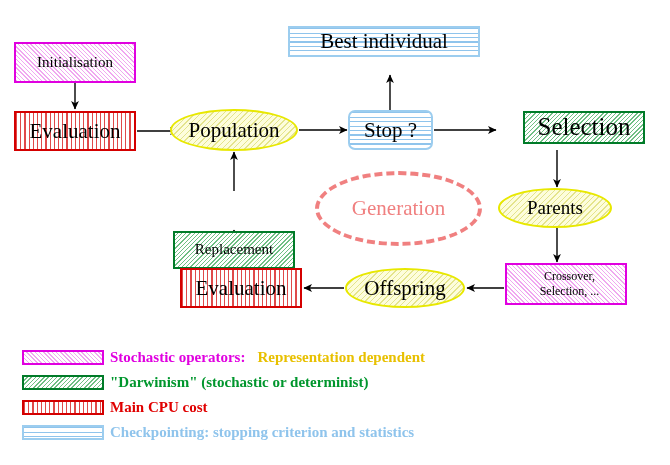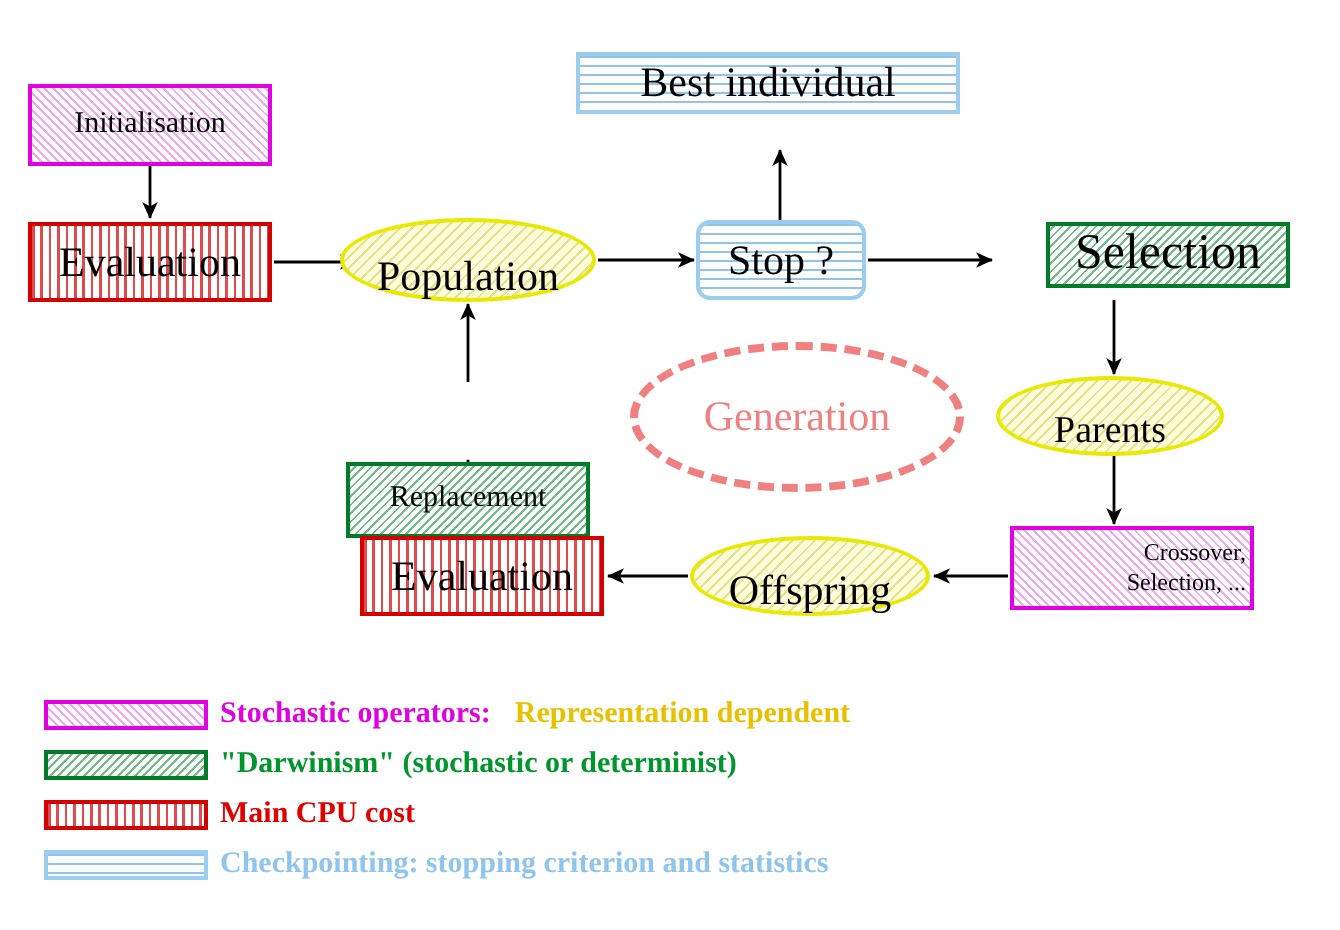--- a/index.html
+++ b/index.html
@@ -84,21 +84,20 @@
       #8fc4ec 0px, #8fc4ec 1px,
       #ffffff 1px, #ffffff 4.5px);
   }
   .fill-yellow {
     border-color: #e8e800;
     background-color: #fcfcd0;
     background-image: repeating-linear-gradient(
       -45deg,
       #e4e48c 0px, #e4e48c 1px,
       #fdfddc 1px, #fdfddc 4px);
-    align-items: flex-end;
   }
   .fill-none {
     background: transparent;
   }
 
   .node .label {
     position: relative;
     z-index: 2;
     padding: 0 2px;
   }
@@ -110,21 +109,21 @@
   #node-best           { left: 288px; top: 26px;  width: 192px; height: 31px; font-size: 21px; }
   #node-stop           { left: 348px; top: 110px; width: 85px;  height: 40px; font-size: 21px; }
   #node-selection      { left: 523px; top: 111px; width: 122px; height: 33px; font-size: 25px; }
   #node-replacement    { left: 173px; top: 191px; width: 122px; height: 38px; font-size: 15px; margin-top: 40px; }
   #node-generation     { left: 315px; top: 171px; width: 167px; height: 75px; font-size: 21px;
                          border: 4px dashed #f08080; color: #f08080; border-radius: 50%; }
   #node-parents        { left: 498px; top: 188px; width: 114px; height: 40px; font-size: 19px; }
   #node-evaluation-bot { left: 180px; top: 268px; width: 122px; height: 40px; font-size: 21px; }
   #node-offspring      { left: 345px; top: 268px; width: 120px; height: 40px; font-size: 21px; }
   #node-crossover      { left: 505px; top: 263px; width: 122px; height: 42px; font-size: 12px;
-                         flex-direction: column; align-items: flex-end; padding-left: 7px;
+                         flex-direction: column; align-items: center; padding-left: 7px;
                          justify-content: center; }
   #node-crossover .label { text-align: left; line-height: 1.25; }
 
   
   #legend {
     position: absolute;
     left: 0;
     top: 345px;
     width: 670px;
     z-index: 6;

